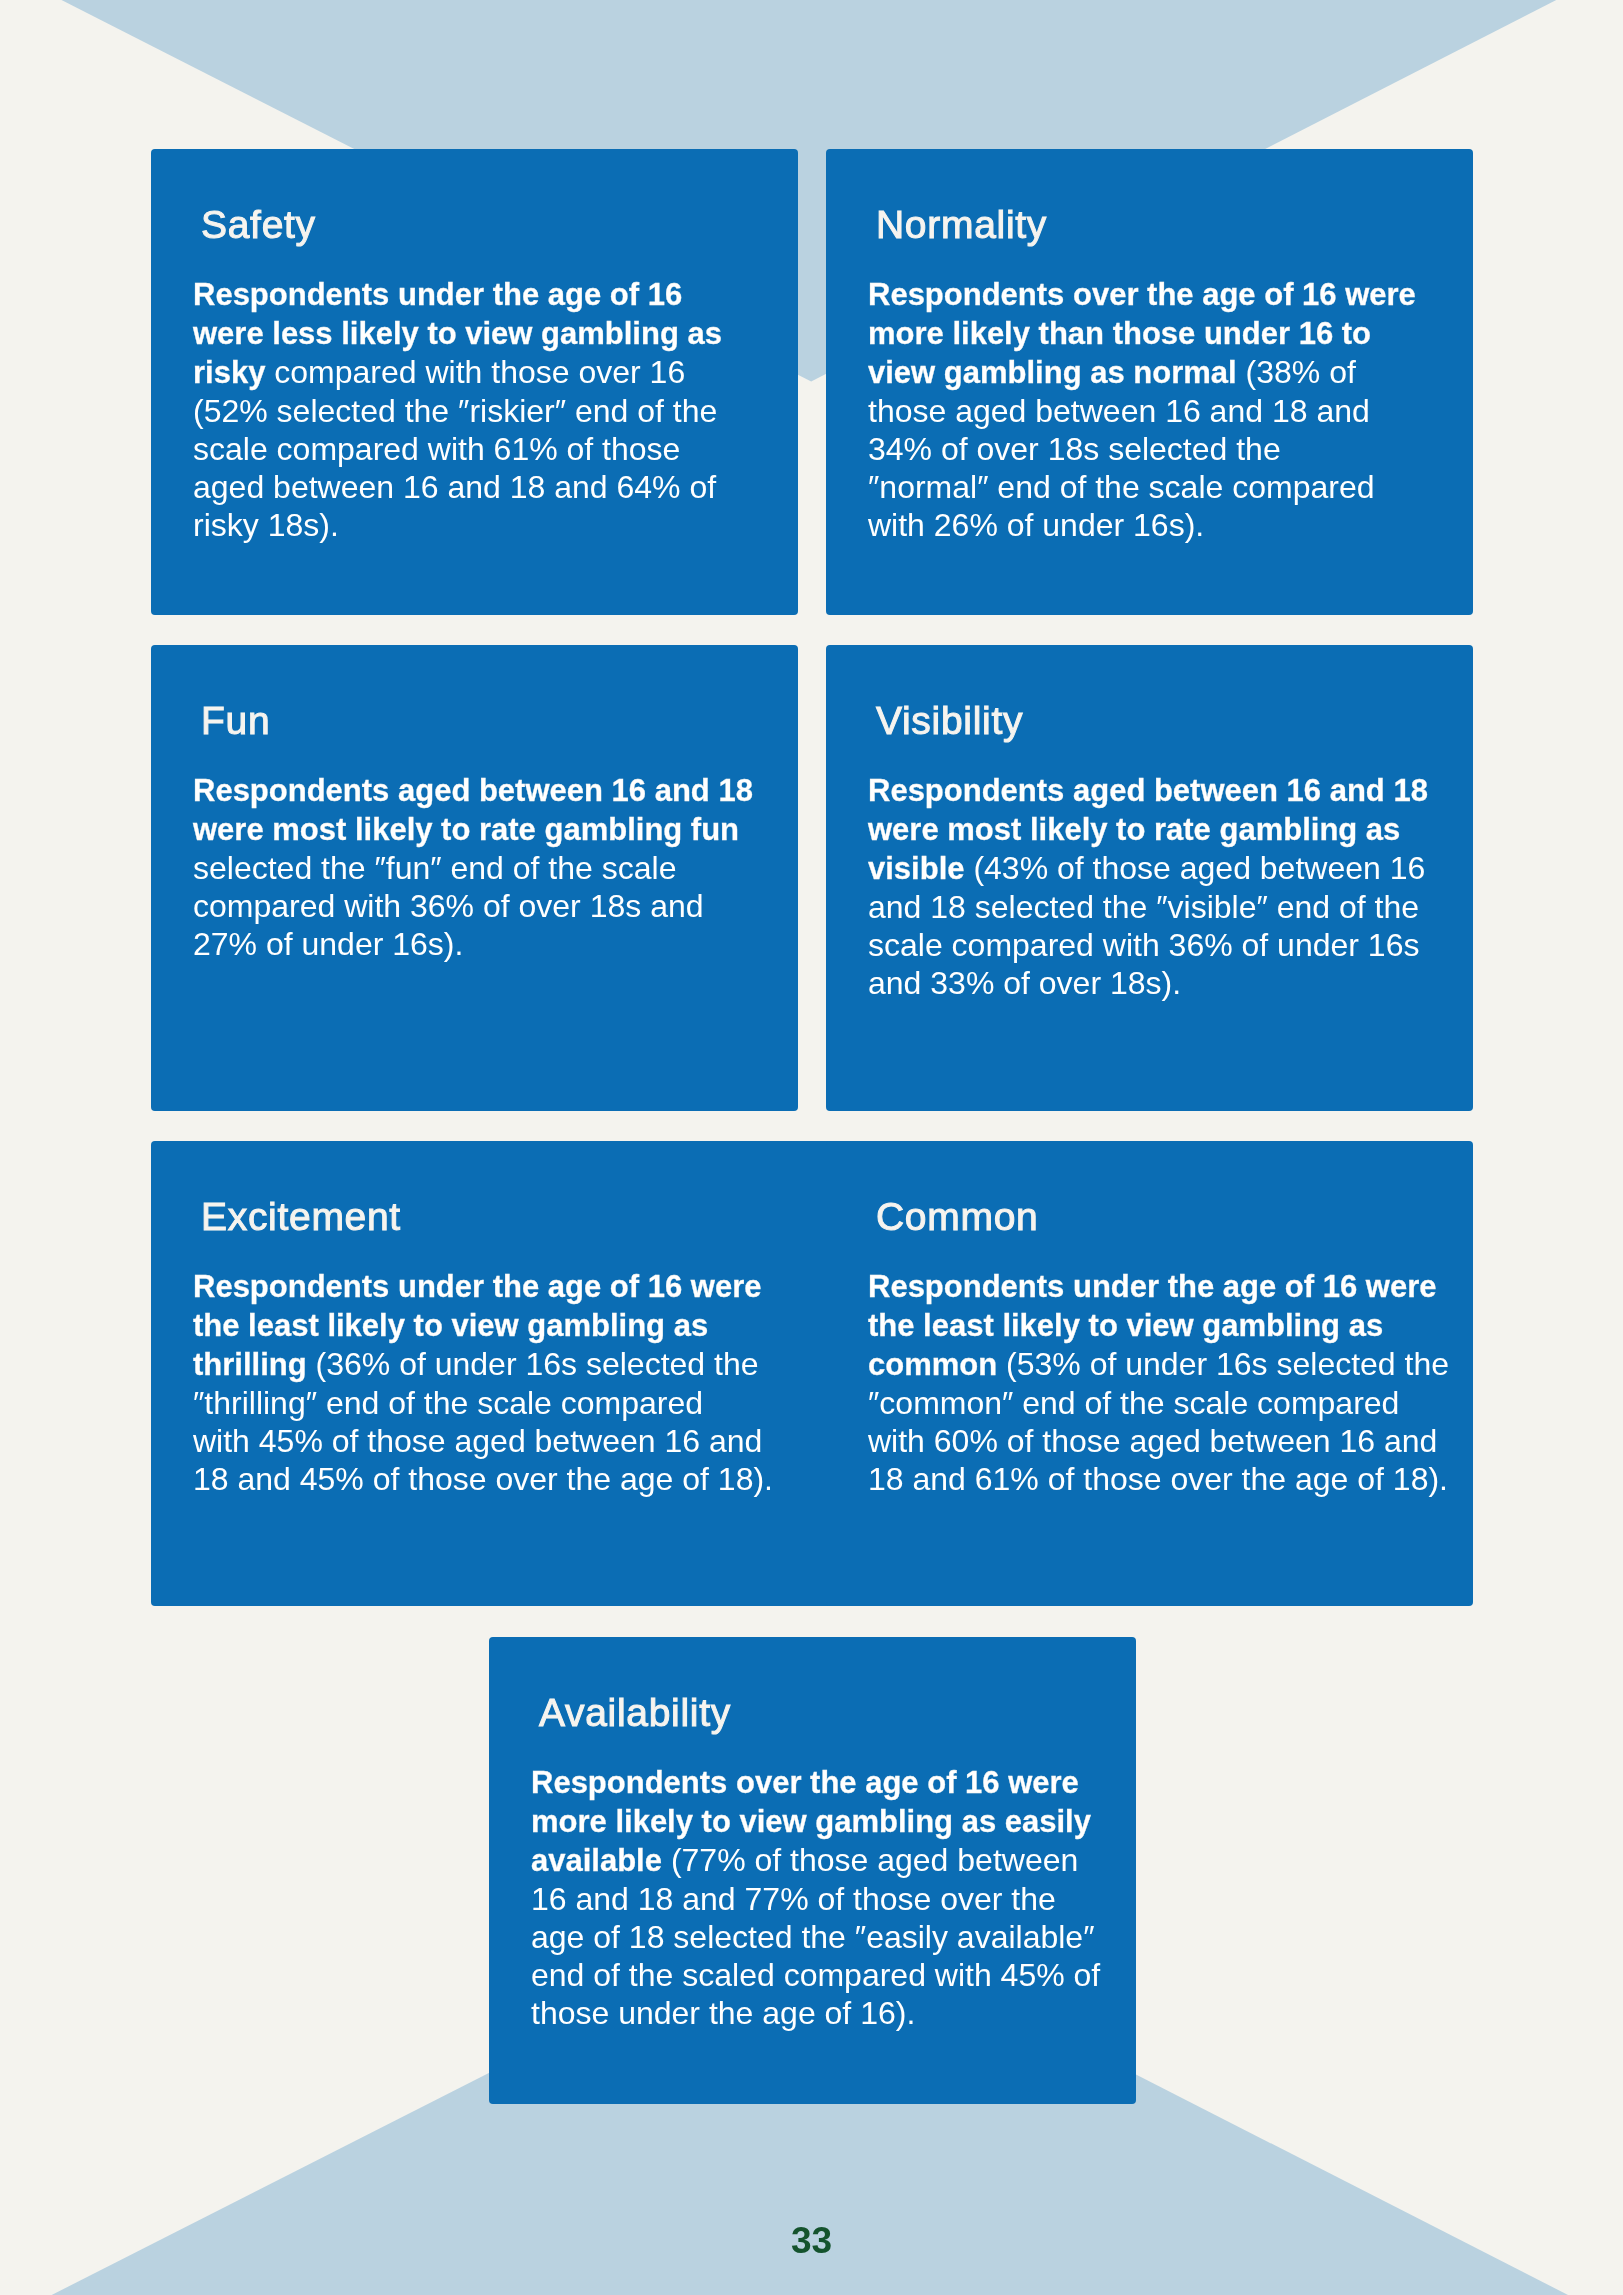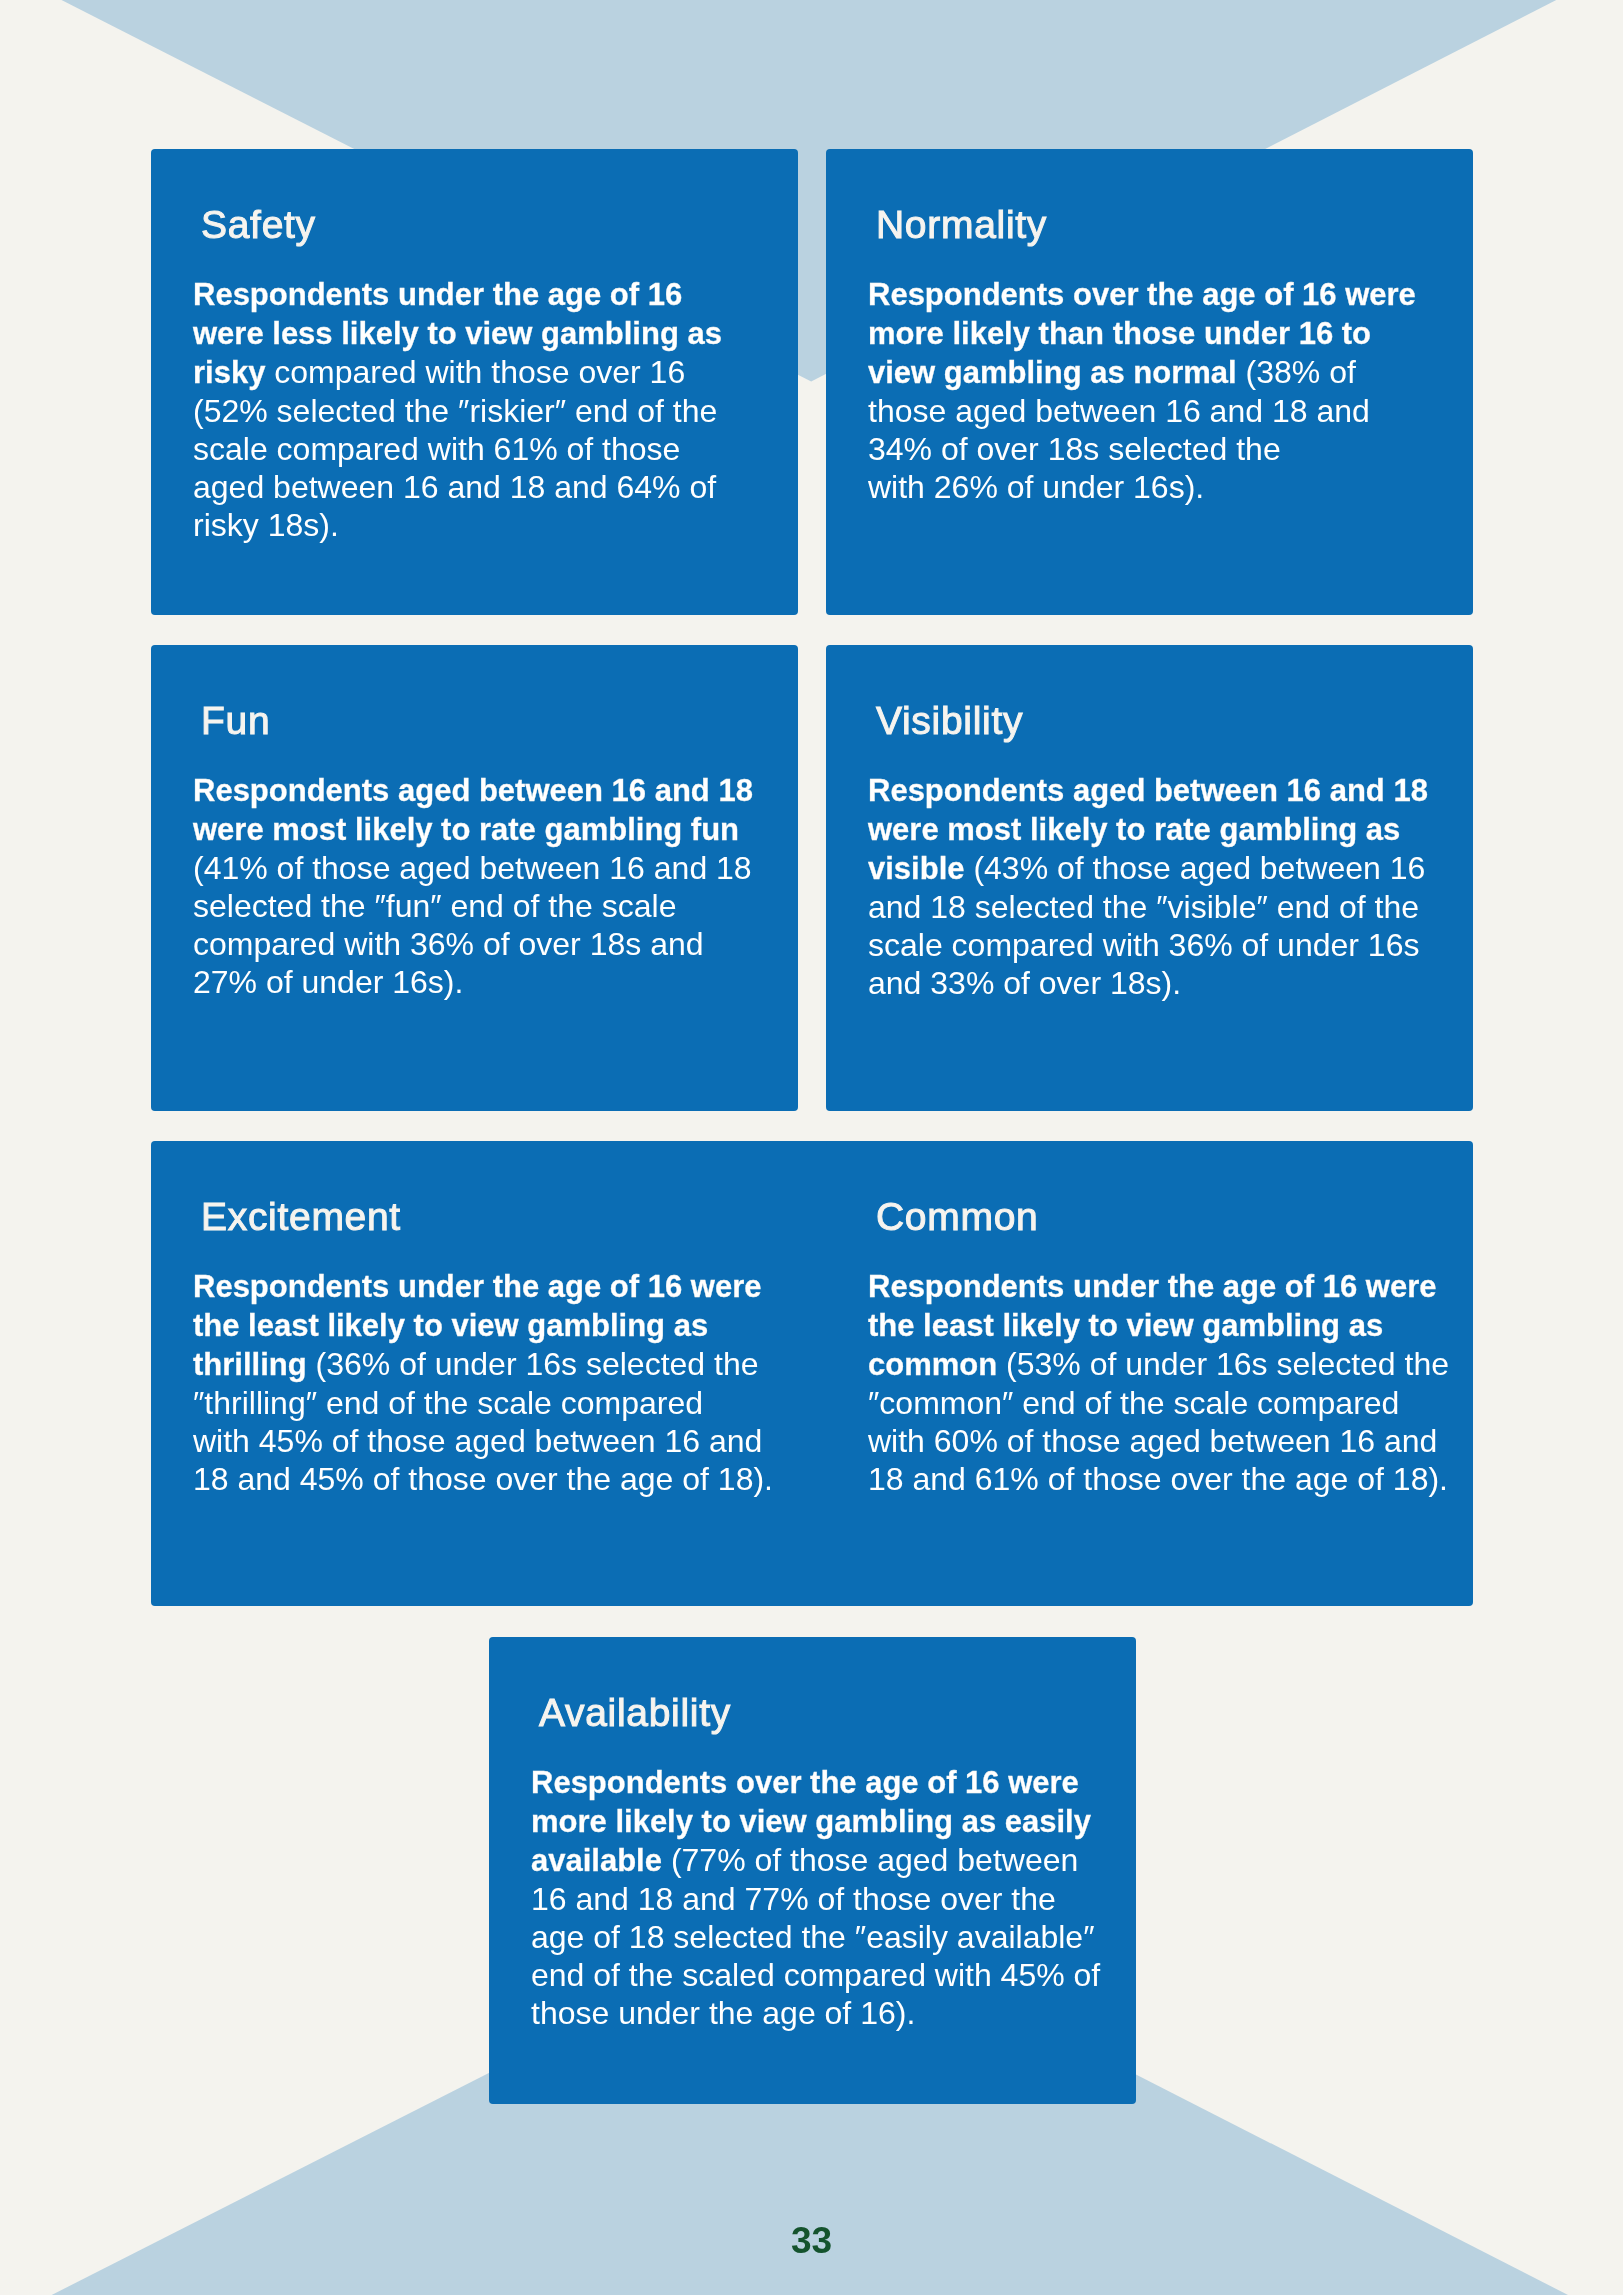--- a/index.html
+++ b/index.html
@@ -85,29 +85,29 @@
     </div>
   </section>
   <section class="card" style="left:826px;top:149px;width:647px;height:466px">
     <h2 class="card-title">Normality</h2>
     <div class="card-body">
       <span class="ln"><b>Respondents over the age of 16 were</b></span>
       <span class="ln"><b>more likely than those under 16 to</b></span>
       <span class="ln"><b>view gambling as normal</b><span> (38% of</span></span>
       <span class="ln"><span>those aged between 16 and 18 and</span></span>
       <span class="ln"><span>34% of over 18s selected the</span></span>
+      <span class="ln"><span>″normal″ end of the scale compared</span></span>
       <span class="ln"><span>with 26% of under 16s).</span></span>
     </div>
   </section>
   <section class="card" style="left:151px;top:645px;width:647px;height:466px">
     <h2 class="card-title">Fun</h2>
     <div class="card-body">
       <span class="ln"><b>Respondents aged between 16 and 18</b></span>
       <span class="ln"><b>were most likely to rate gambling fun</b></span>
-      <span class="ln"><span>(41% of those aged between 16 and 18</span></span>
       <span class="ln"><span>selected the ″fun″ end of the scale</span></span>
       <span class="ln"><span>compared with 36% of over 18s and</span></span>
       <span class="ln"><span>27% of under 16s).</span></span>
     </div>
   </section>
   <section class="card" style="left:826px;top:645px;width:647px;height:466px">
     <h2 class="card-title">Visibility</h2>
     <div class="card-body">
       <span class="ln"><b>Respondents aged between 16 and 18</b></span>
       <span class="ln"><b>were most likely to rate gambling as</b></span>

